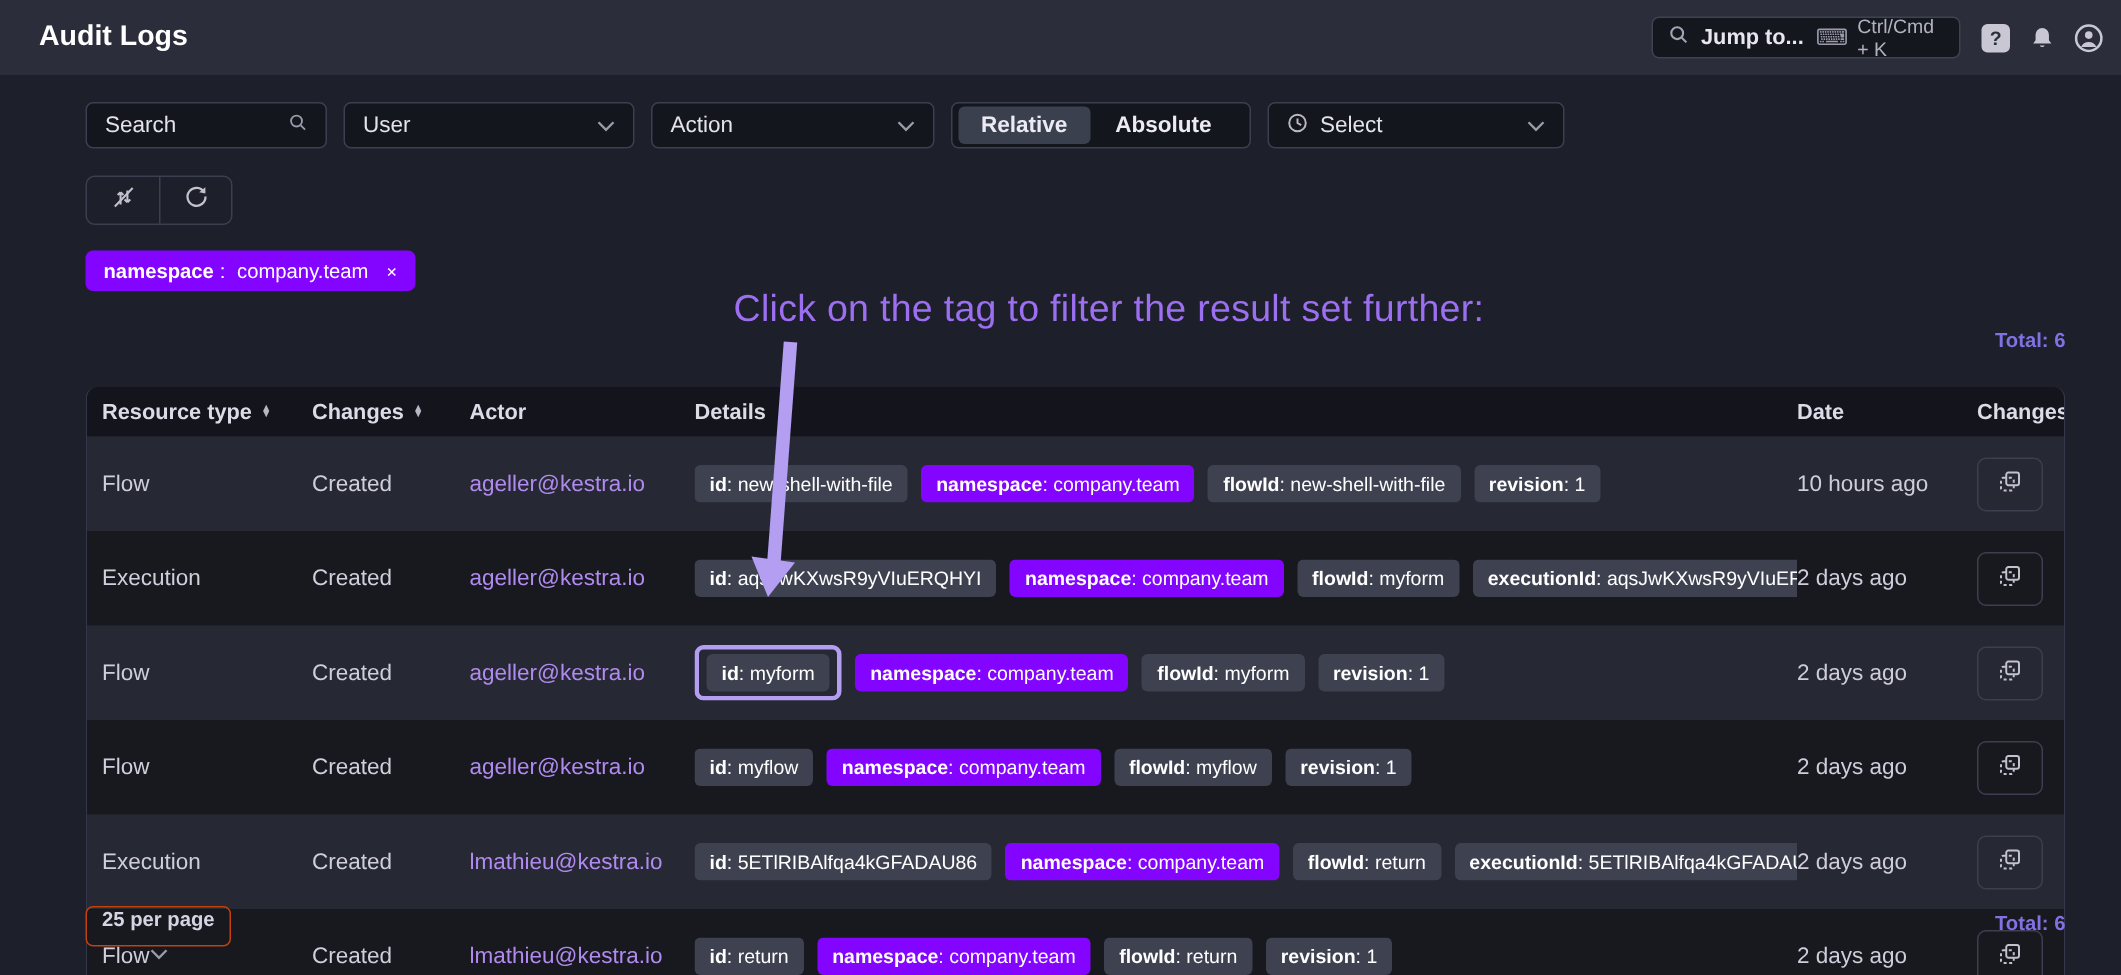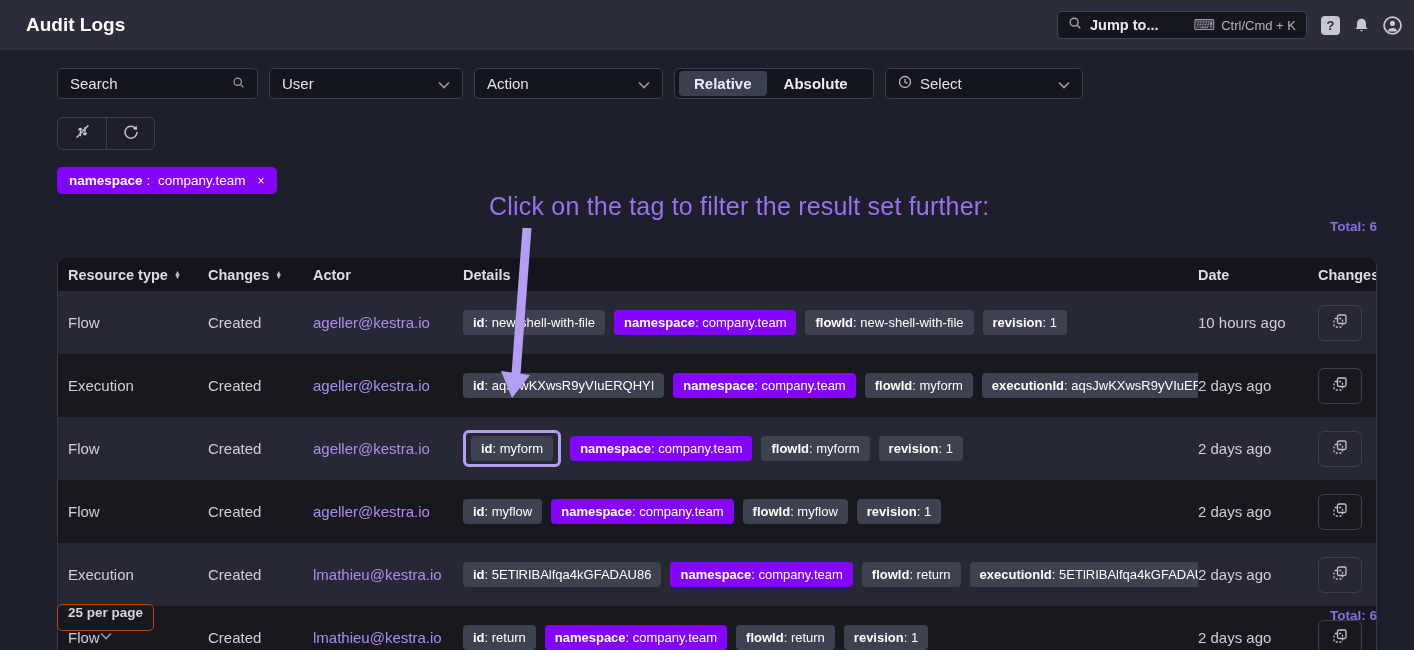--- a/index.html
+++ b/index.html
@@ -11,41 +11,41 @@
     position:relative;
   }
   
   .topbar {
     position:absolute; left:0; top:0; width:1414px; height:50px;
     background:#2b2e3a; display:flex; align-items:center;
   }
   .topbar-title { font-size:19px; font-weight:bold; color:#ffffff; margin-left:26px; }
   .topbar-right { position:absolute; right:12px; top:0; height:50px; display:flex; align-items:center; gap:14px; }
   .jump-box {
-    width:250px; height:28px; background:#15171f; border:1px solid #3f4250; border-radius:5px;
+    width:206px; height:28px; background:#15171f; border:1px solid #3f4250; border-radius:5px;
     display:flex; align-items:center; padding:0 10px; gap:8px; cursor:text;
   }
   .jump-text { font-size:14.5px; font-weight:bold; color:#e8e7ef; flex:0 0 auto; }
   .jump-right { margin-left:auto; display:flex; align-items:center; gap:6px; color:#9b9aab; }
   .kbd-glyph { font-size:15px; color:#9b9aab; }
   .shortcut { font-size:13px; color:#b3b1bf; }
   .top-icons { display:flex; align-items:center; gap:13px; }
   .help-badge {
     width:19px; height:19px; border-radius:4px; background:#c9c7d4; color:#2b2e3a;
     font-size:13px; font-weight:bold; display:flex; align-items:center; justify-content:center; cursor:pointer;
   }
   .icon-btn { cursor:pointer; display:flex; align-items:center; }
   
   .filters { position:absolute; left:57px; top:68px; display:flex; gap:11px; }
   .control {
     height:31px; background:#14161e; border:1px solid #3c3f50; border-radius:5px;
     display:flex; align-items:center; padding:0 12px; font-size:15px; color:#e4e2ec; cursor:pointer;
   }
   .control .lbl { flex:1 1 auto; }
-  .search-control { width:201px; cursor:text; }
+  .search-control { width:161px; cursor:text; }
   .dd-user { width:194px; } .dd-permission { width:194px; } .dd-action { width:189px; }
   .time-toggle { width:200px; padding:0 4px; justify-content:flex-start; gap:2px; }
   .seg {
     font-size:15px; font-weight:bold; padding:4px 15px; border-radius:4px; color:#eceaf4; cursor:pointer;
   }
   .seg.active { background:#3b404e; }
   .dd-select { width:198px; gap:8px; }
   .chev { margin-left:auto; flex:0 0 auto; }
   
   .btn-group { position:absolute; left:57px; top:117px; display:flex; border:1px solid #3c3f50; border-radius:6px; }

